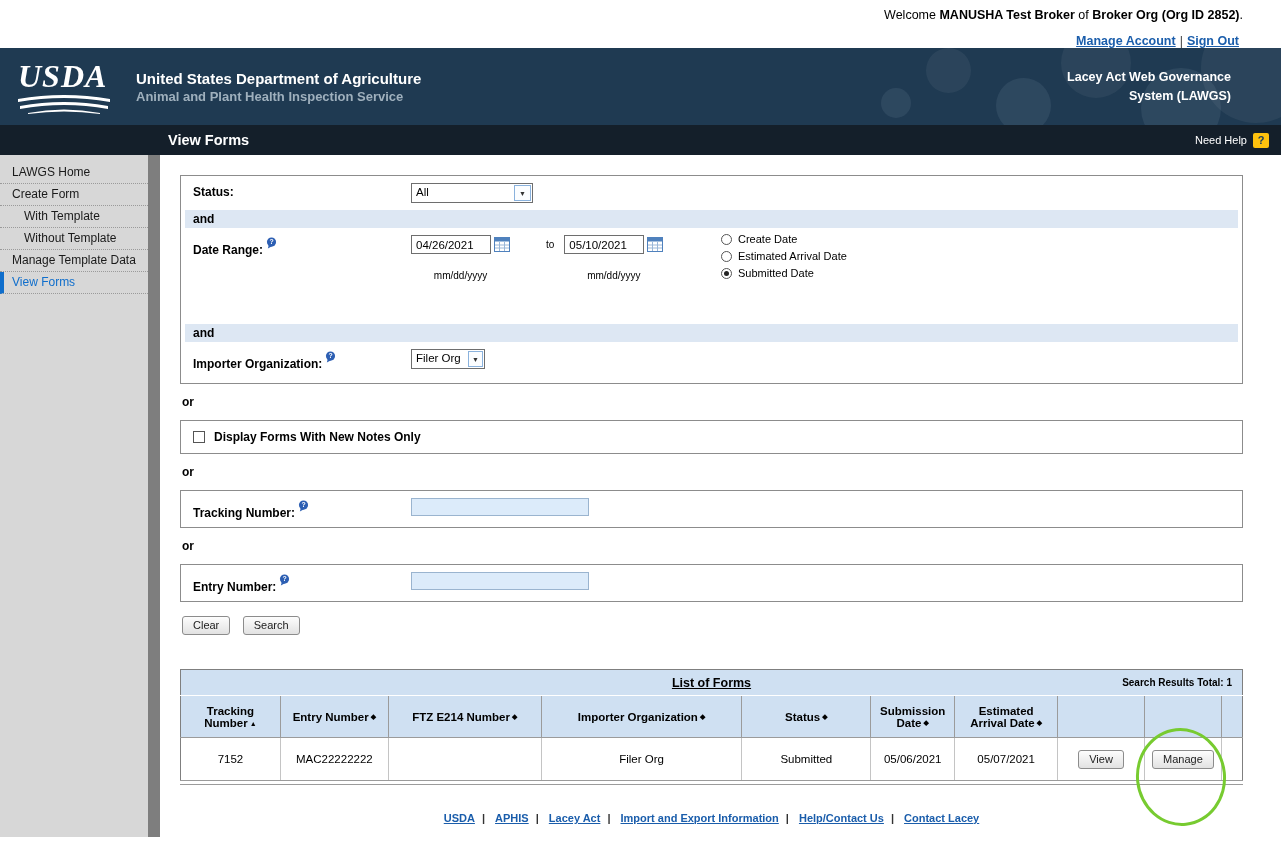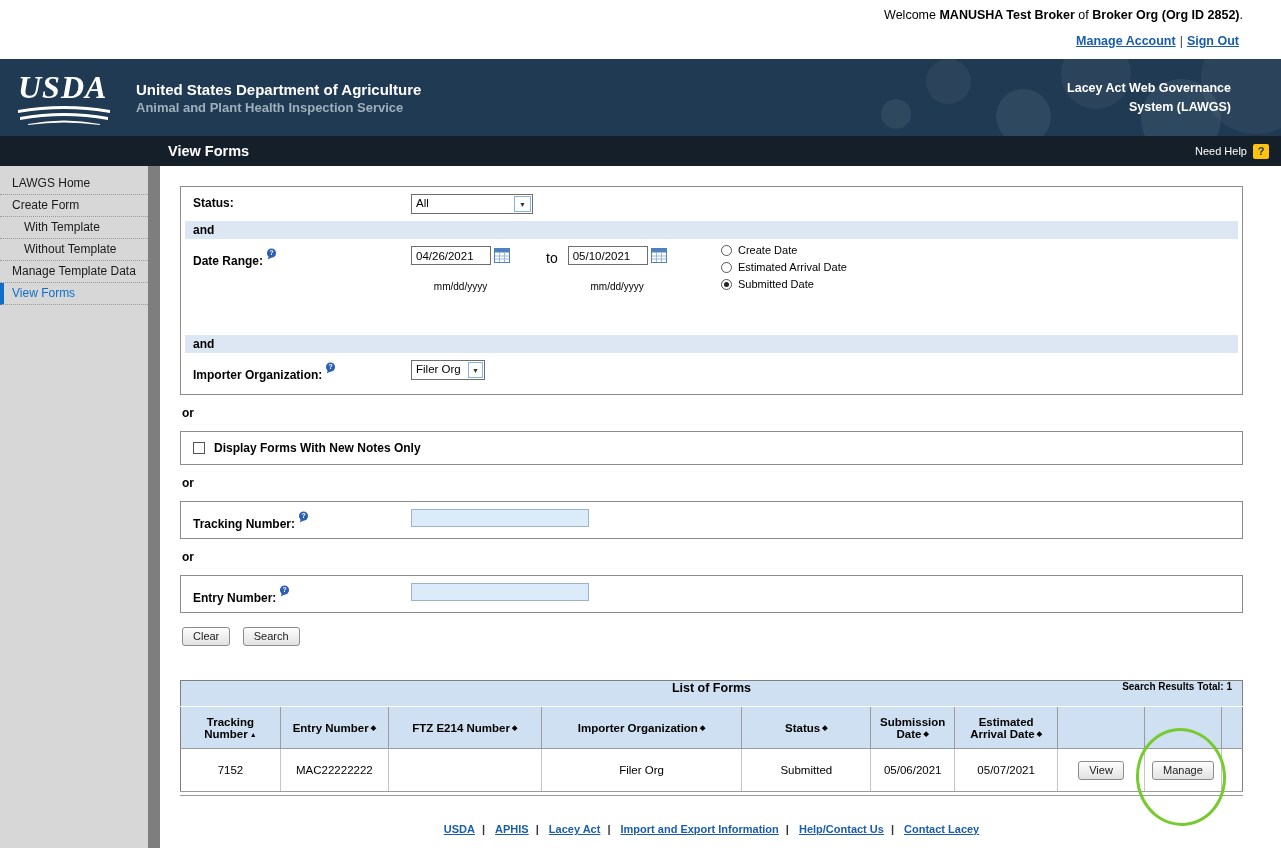--- a/index.html
+++ b/index.html
@@ -3,21 +3,21 @@
 <meta charset="utf-8">
 <style>
   * { box-sizing: border-box; }
   html,body { margin:0; padding:0; }
   body {
     width:1281px; height:864px; position:relative; overflow:hidden;
     font-family:"Liberation Sans", sans-serif; background:#fff; color:#000;
   }
 
   
-  .user-bar { height:59px; padding:8px 38px 0 0; text-align:right; font-size:12.5px; }
+  .user-bar { height:48px; padding:8px 38px 0 0; text-align:right; font-size:12.5px; }
   .user-bar .bold { font-weight:bold; }
   .account-line { margin-top:12px; }
   .account-line a { color:#1a5dab; font-weight:bold; text-decoration:underline; cursor:pointer; margin:0 4px; }
   .account-line .sep { color:#444; }
 
   
   .app-header {
     height:77px; background:#1f3a52; position:relative; overflow:hidden;
     display:flex; align-items:center;
   }
@@ -73,21 +73,21 @@
   }
   .status-select { width:122px; }
   .importer-select { width:74px; }
 
   .date-row-fields { position:relative; display:flex; align-items:flex-start; flex:1; min-height:82px; }
   .date-group { display:inline-block; text-align:center; }
   .date-line { display:flex; align-items:center; }
   .date-input { width:80px; height:19px; border:1px solid #6e6e6e; font-size:11.5px; padding:1px 4px; font-family:"Liberation Sans",sans-serif; }
   .cal-btn { margin-left:3px; cursor:pointer; display:inline-flex; }
   .date-hint { font-size:10px; margin-top:16px; display:block; }
-  .to-label { font-size:14px; margin:4px 10px 16px 10px;padding-left:26px; }
+  .to-label { font-size:10px; margin:4px 10px 16px 10px;padding-left:26px; }
 
   .radio-stack { position:absolute; left:310px; top:-2px; }
   .radio-line { display:flex; align-items:center; margin-bottom:5px; cursor:pointer; }
   .radio-circle { width:11px; height:11px; border:1px solid #555; border-radius:50%; background:#fff; margin-right:6px; flex:none; position:relative; }
   .radio-line.checked .radio-circle::after {
     content:""; position:absolute; left:2px; top:2px; width:5px; height:5px; border-radius:50%; background:#222;
   }
   .radio-label { font-size:11px; }
 
   .checkbox-row { display:flex; align-items:center; padding:9px 12px; }
@@ -100,21 +100,21 @@
   .btn {
     font-family:"Liberation Sans",sans-serif; font-size:11px; color:#222;
     padding:2px 10px 3px 10px; border:1px solid #8c8c8c; border-radius:3px;
     background:linear-gradient(#fdfdfd,#e2e2e2); cursor:pointer; margin-right:8px;
   }
 
   
   .results-wrap { margin-top:34px; }
   table.results { border-collapse:collapse; width:100%; border:1px solid #7f7f7f; }
   .band-row-cell { background:#cfe0f2; border-bottom:1px solid #fff; padding:0; }
-  .band-inner { position:relative; height:25px; display:flex; align-items:flex-start; justify-content:center; }
+  .band-inner { position:relative; height:25px; display:flex; align-items:center; justify-content:center;text-decoration:underline; }
   .list-title { font-weight:bold; font-size:12.5px; }
   .results-total { position:absolute; right:10px; font-weight:bold; font-size:10px; }
   .head-row th {
     background:#cfe0f2; font-size:11.5px; font-weight:bold; text-align:center; vertical-align:middle;
     padding:5px 4px; height:42px; border-left:1px solid #9b9b9b; border-bottom:1px solid #9b9b9b; cursor:pointer;
   }
   .head-row th:first-child { border-left:none; }
   .sort-glyph { font-size:7px; vertical-align:middle; margin-left:2px; }
   tbody td {
     font-size:11.5px; text-align:center; vertical-align:middle; height:43px;

